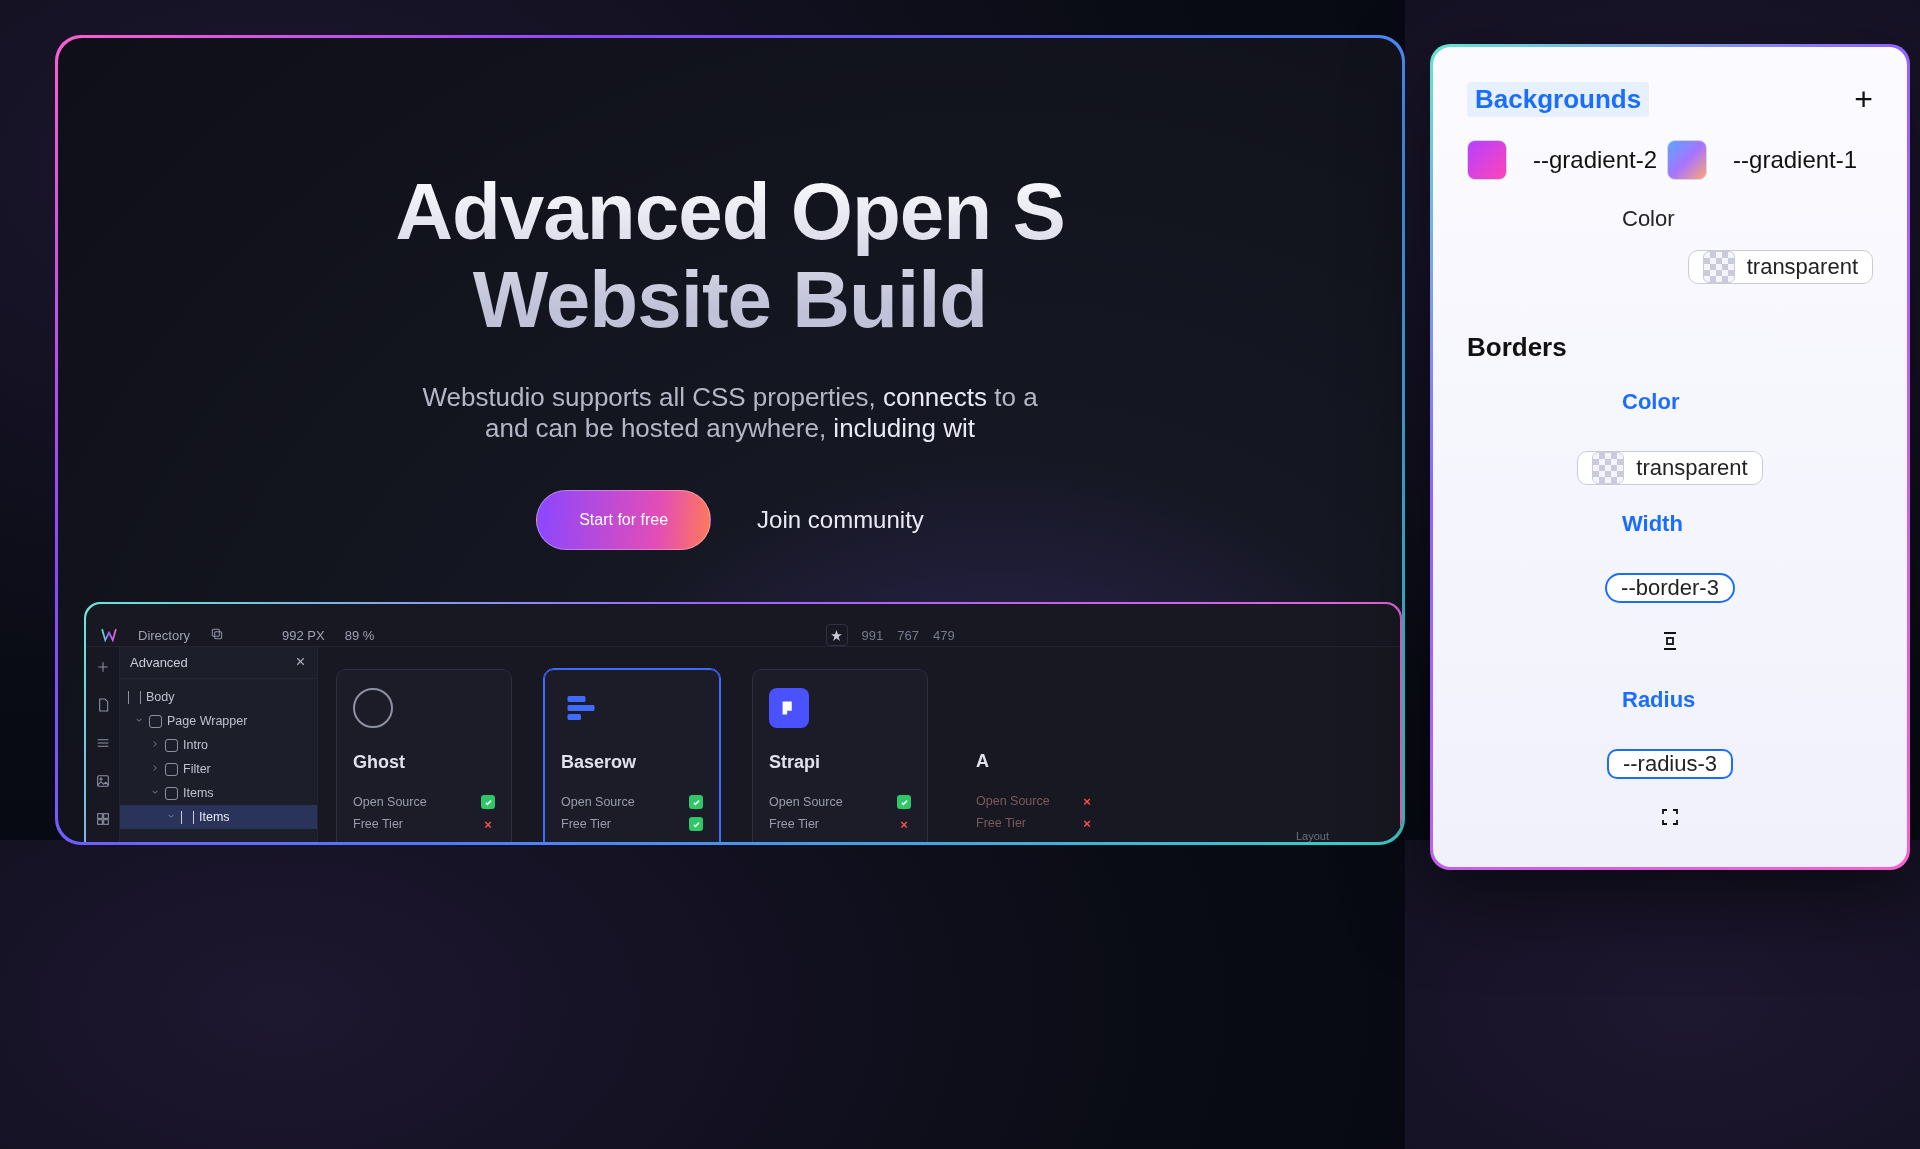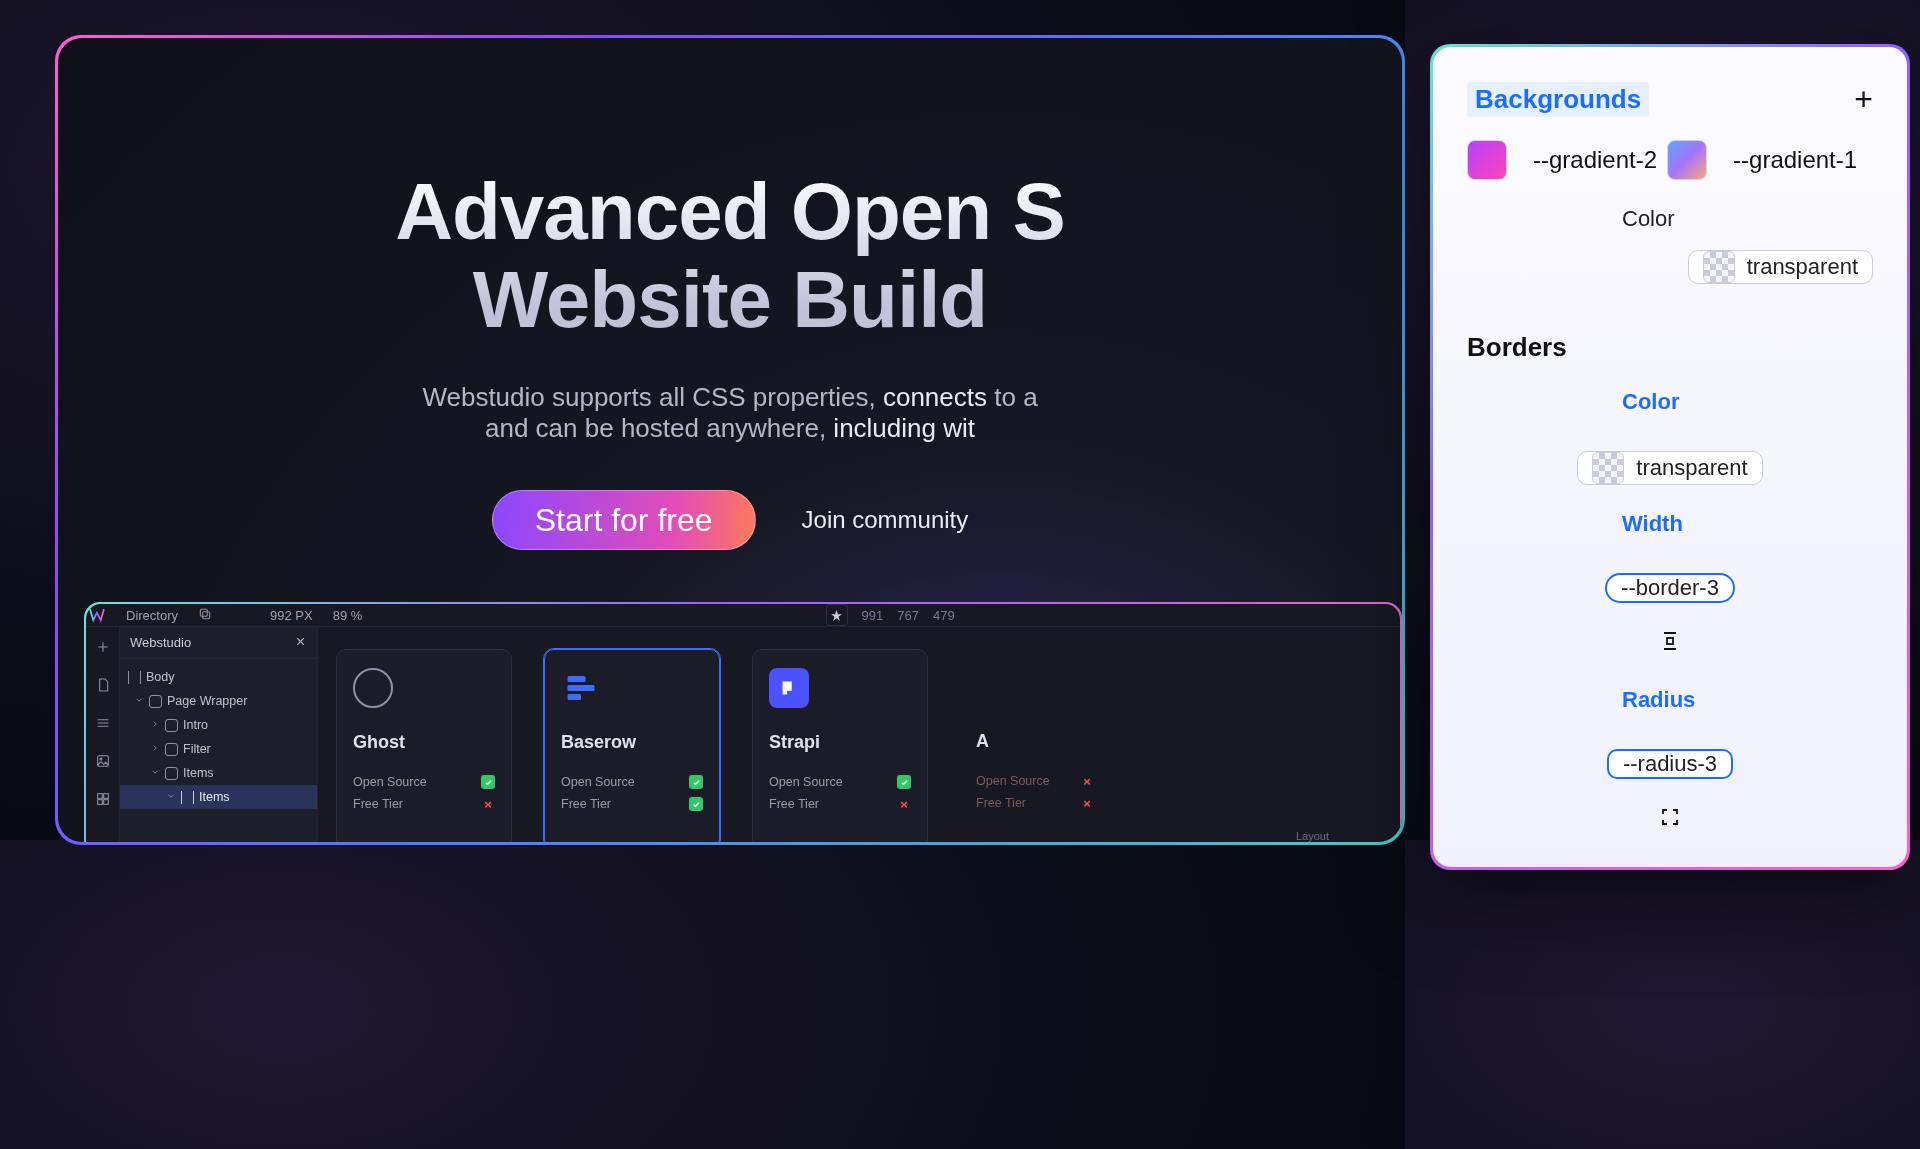--- a/index.html
+++ b/index.html
@@ -33,21 +33,21 @@
   .hero h1 {
     font-size: 80px; font-weight: 600; letter-spacing:-1px; line-height:1.1;
     background: linear-gradient(180deg,#fdfdff 0%,#c0c2d8 80%);
     -webkit-background-clip: text; background-clip:text; color:transparent;
   }
   .hero p { margin-top:38px; font-size:26px; color:#b5b7c8; }
   .hero p .strong { color:#e9eaf4; }
   .cta-row { margin-top:46px; display:flex; gap:46px; justify-content:center; align-items:center; }
   .btn-primary {
     padding: 0 42px; height:60px; border-radius:34px;
-    font-size:32px; color:#fff; display:flex; align-items:center;
+    font-size:16px; color:#fff; display:flex; align-items:center;
     background: linear-gradient(95deg,#8a47ff 0%, #e34db7 70%, #ff7a59 100%);
     border:1px solid rgba(255,255,255,.3);
     cursor:pointer;
   }
   .btn-link { font-size:24px; color:#e9eaf4; cursor:pointer; }
 
   
   .builder {
     position:absolute; left:26px; right:0; bottom:-10px; height:250px;
     border-radius:16px 16px 0 0;
@@ -55,22 +55,23 @@
     background: linear-gradient(135deg,#68e8d5 0%, #9d63ff 40%, #ff63c9 100%);
   }
   .builder-inner {
     width:100%; height:100%;
     border-radius:15px 15px 0 0;
     background:#171821;
     display:flex; flex-direction:column;
   }
   .builder-top {
     height:34px; display:flex; align-items:center; gap:20px;
-    padding:0 2px; font-size:13px; color:#9ea0b3;
+    padding:0 14px; font-size:13px; color:#9ea0b3;
     border-bottom:1px solid #222432;
+    margin-top:20px;
   }
   .builder-top .w-logo{width:18px;height:18px;display:flex;align-items:center;}
   .builder-top .sep{flex:1;}
   .bp-group{display:flex;gap:14px;align-items:center;}
   .bp-group .star{width:22px;height:22px;border:1px solid #2d3044;border-radius:4px;display:flex;align-items:center;justify-content:center;}
   .bp-num{color:#777a8f;}
 
   .builder-body { flex:1; display:flex; }
   .tool-rail{width:34px;border-right:1px solid #222432;display:flex;flex-direction:column;align-items:center;gap:18px;padding-top:12px;}
   .tool-rail svg{width:16px;height:16px;stroke:#8e91a5;fill:none;stroke-width:1.6;}
@@ -246,21 +247,21 @@
             <span><svg viewBox="0 0 24 24">
                   <rect x="4" y="4" width="7" height="7"></rect>
                   <rect x="13" y="4" width="7" height="7"></rect>
                   <rect x="4" y="13" width="7" height="7"></rect>
                   <rect x="13" y="13" width="7" height="7"></rect>
                 </svg></span>
           </div>
 
           <div class="nav-panel">
             <div class="nav-head">
-              <span>Webstudio</span>
+              <span>Advanced</span>
               <span><svg viewBox="0 0 24 24">
                     <path d="M6 6l12 12M18 6L6 18"></path>
                   </svg></span>
             </div>
             <div class="tree">
               <div class="tree-row" style="padding-left:8px;">
                 <span class="nic l"></span>
                 <span>Body</span>
               </div>
               <div class="tree-row" style="padding-left:14px;">

